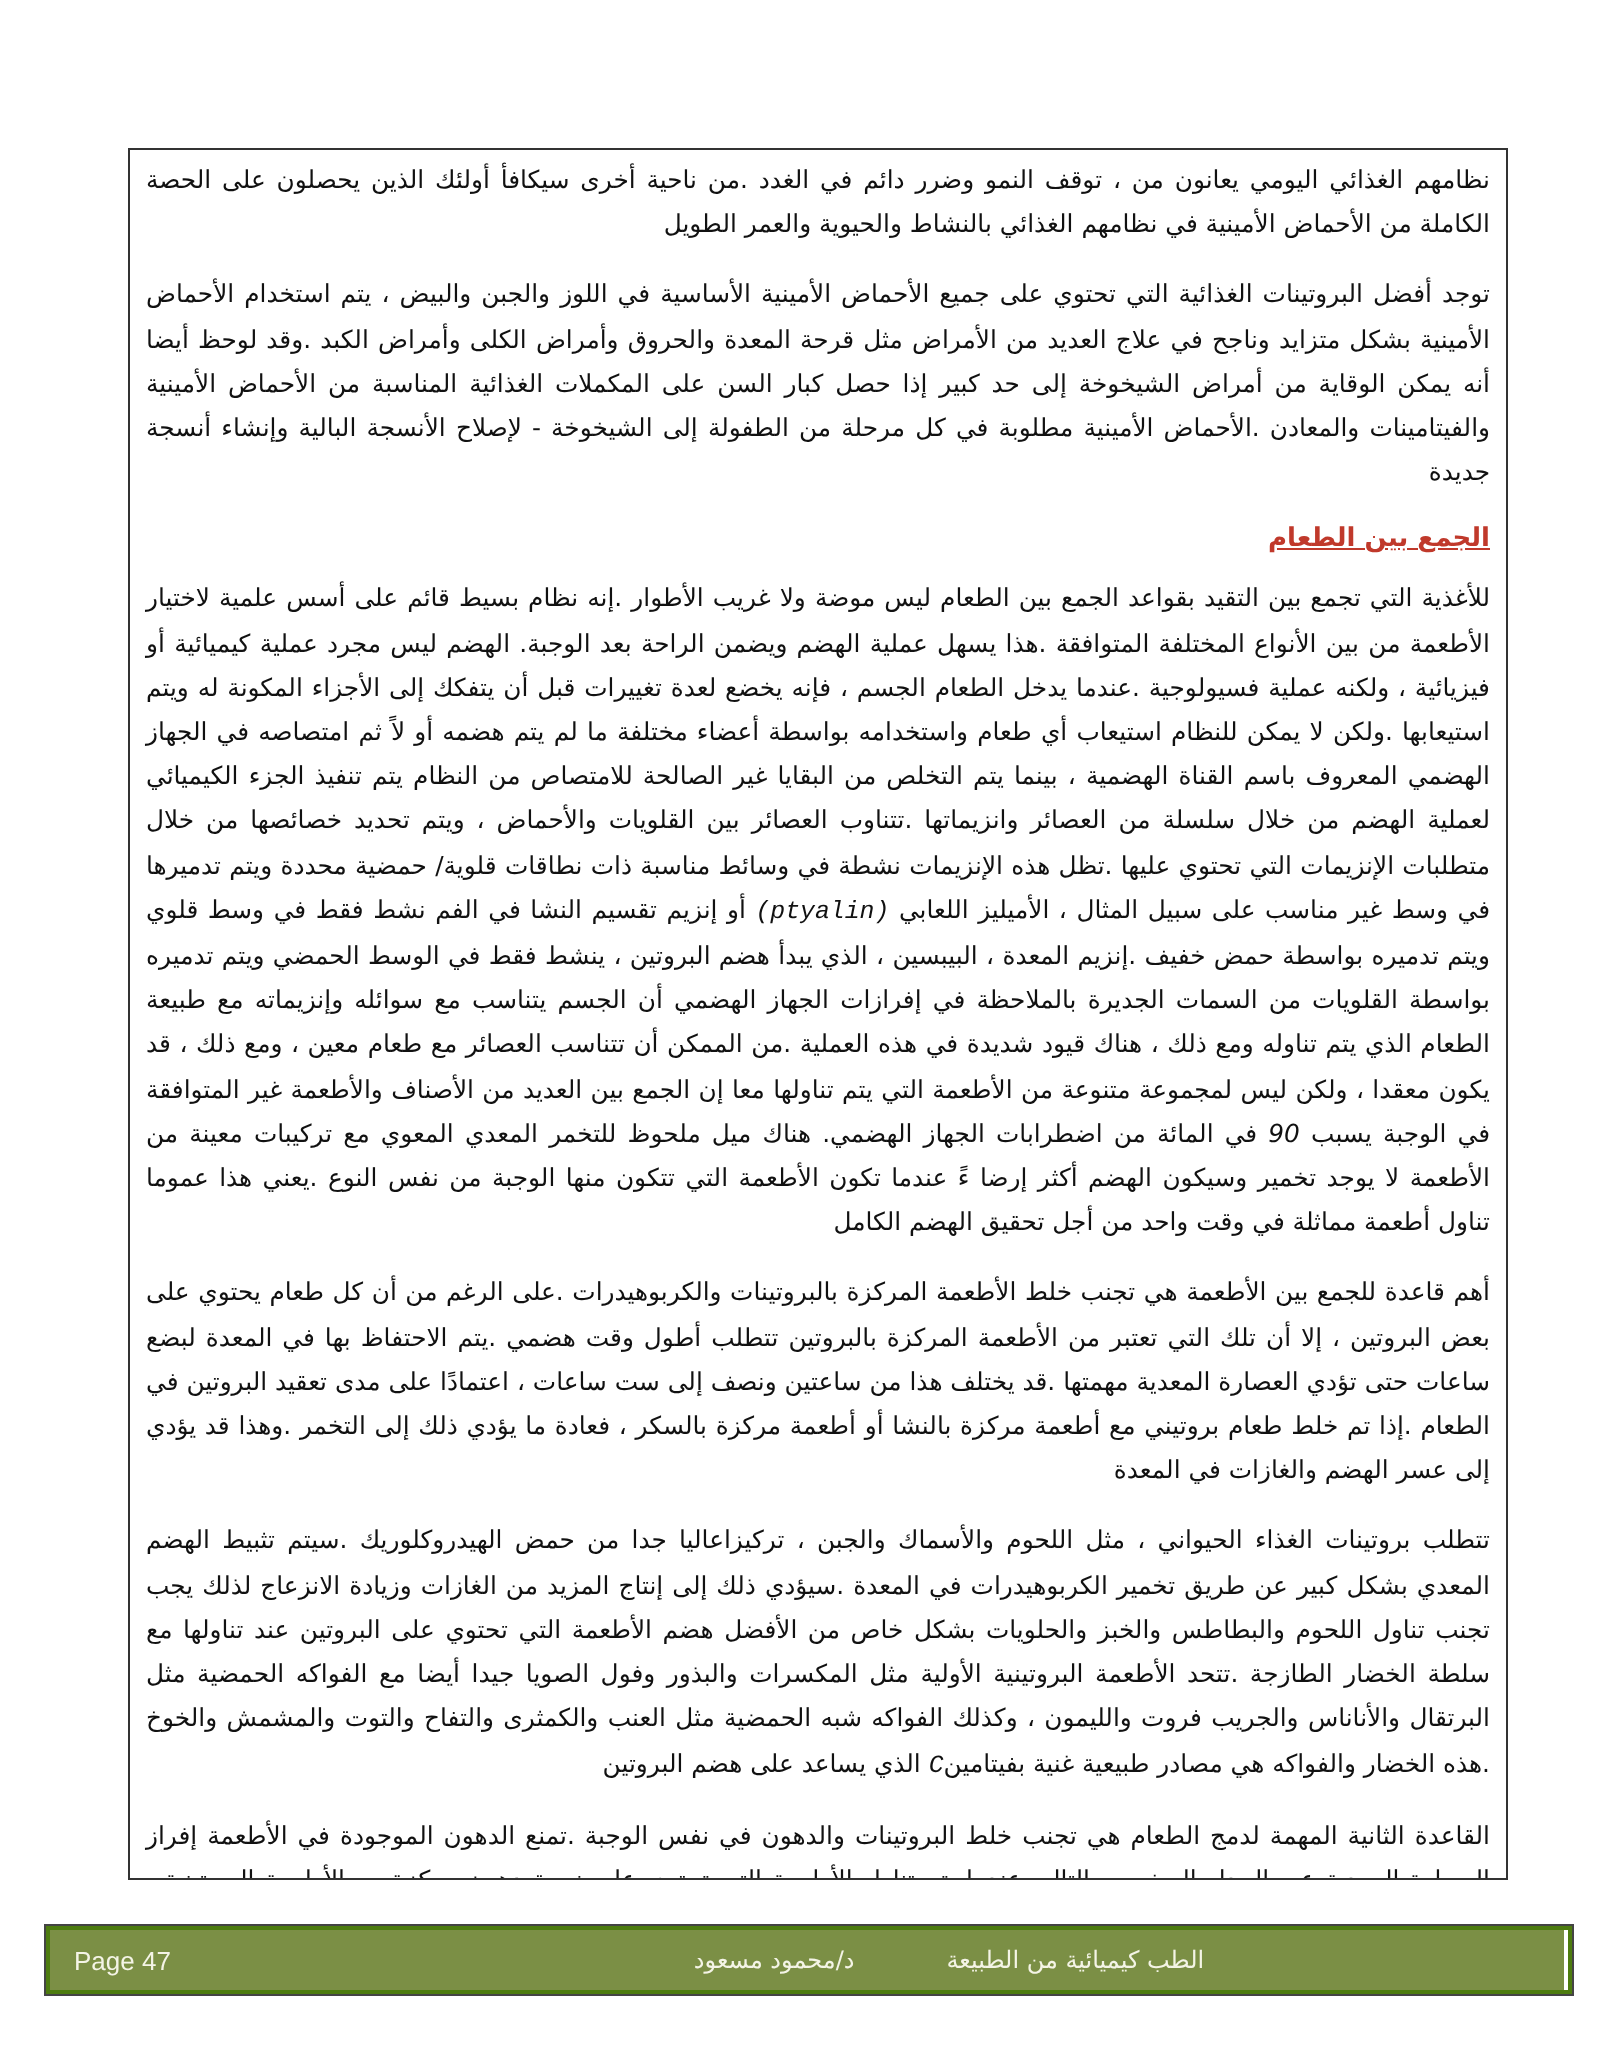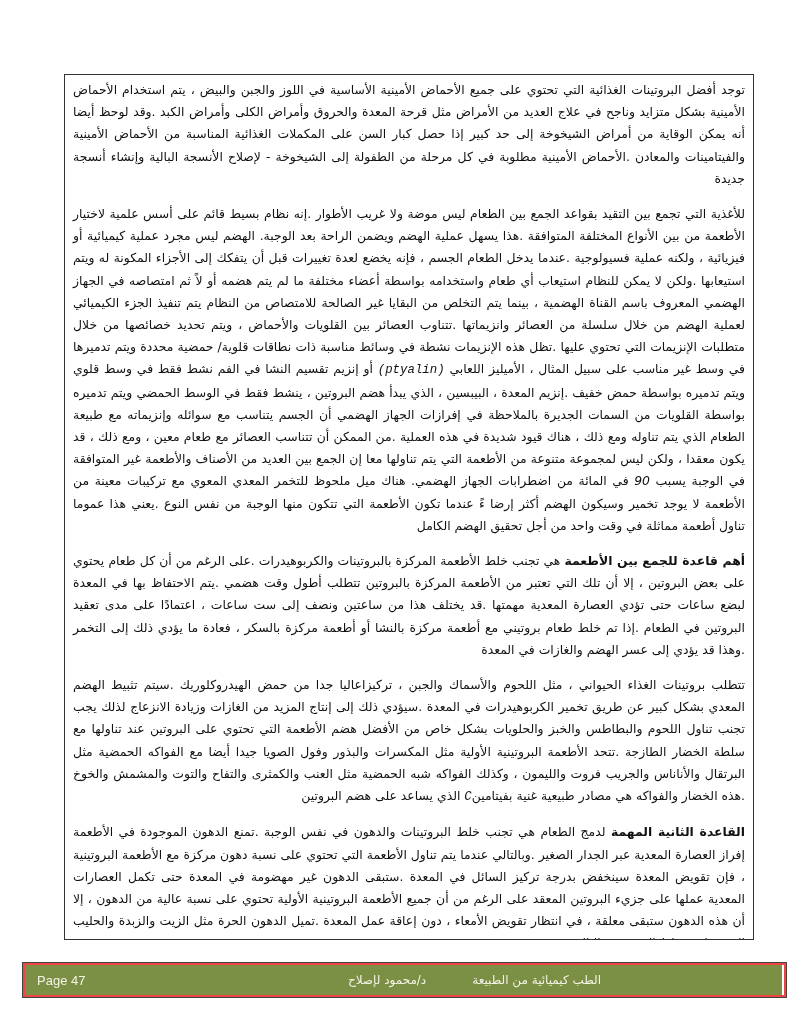--- a/index.html
+++ b/index.html
@@ -6,52 +6,54 @@
     body { width: 810px; height: 1024px; position: relative; overflow: hidden; font-family: "DejaVu Sans", sans-serif; color: #111; }
     .content-box {
       position: absolute; left: 64px; top: 74px; width: 690px; height: 866px;
       border: 1px solid #333; border-bottom: 1px solid #333;
       box-sizing: border-box; padding: 4px 8px 0 8px; overflow: hidden;
       direction: rtl; text-align: justify;
     }
     .para { font-size: 12.4px; line-height: 22.2px; margin: 0 0 13px 0; text-align-last: right; }
     .para.tight { margin-bottom: 12px; }
     .heading { font-size: 13px; font-weight: bold; color: #c0392b; text-decoration: underline; margin: 6px 0 8px 0; line-height: 20px; }
-    .bold-lead { font-weight: bold; }
+    .bold-lead { font-weight: normal; }
     .latin { direction: ltr; unicode-bidi: embed; font-style: italic; font-family: Liberation Mono, monospace; }
     .footer {
       position: absolute; left: 22px; top: 962px; width: 765px; height: 36px;
-      border: 1px solid #444; box-sizing: border-box; background: #ef4444; padding: 2px;
+      border: 1px solid #444; box-sizing: border-box; background: #4d7c0f; padding: 2px;
       display: flex; flex-direction: row;
     }
     .footer-left {
       flex: 1; background: #7b8f45; display: flex; align-items: center; justify-content: center;
       color: #f4f4e6; font-size: 12px; letter-spacing: 3px; direction: rtl; gap: 46px;
       border-right: 2px solid #ffffff;
     }
     .footer-right {
       width: 142px; background: #7b8f45; display: flex; align-items: center;
       color: #f4f4e6; font-size: 13px; font-family: "Liberation Sans", sans-serif; padding-left: 12px; box-sizing: border-box;
     }
   </style>
 </head>
 <body>
 
 <div class="content-box">
+  <p class="para">نظامهم الغذائي اليومي يعانون من ، توقف النمو وضرر دائم في الغدد .من ناحية أخرى سيكافأ أولئك الذين يحصلون على الحصة الكاملة من الأحماض الأمينية في نظامهم الغذائي بالنشاط والحيوية والعمر الطويل</p>
   <p class="para">توجد أفضل البروتينات الغذائية التي تحتوي على جميع الأحماض الأمينية الأساسية في اللوز والجبن والبيض ، يتم استخدام الأحماض الأمينية بشكل متزايد وناجح في علاج العديد من الأمراض مثل قرحة المعدة والحروق وأمراض الكلى وأمراض الكبد .وقد لوحظ أيضا أنه يمكن الوقاية من أمراض الشيخوخة إلى حد كبير إذا حصل كبار السن على المكملات الغذائية المناسبة من الأحماض الأمينية والفيتامينات والمعادن .الأحماض الأمينية مطلوبة في كل مرحلة من الطفولة إلى الشيخوخة - لإصلاح الأنسجة البالية وإنشاء أنسجة جديدة</p>
 
+  <div class="heading">الجمع بين الطعام</div>
 
   <p class="para"><span>للأغذية التي تجمع بين التقيد بقواعد الجمع بين الطعام ليس موضة ولا غريب الأطوار .إنه نظام بسيط قائم على أسس علمية لاختيار الأطعمة من بين الأنواع المختلفة المتوافقة .هذا يسهل عملية الهضم ويضمن الراحة بعد الوجبة. الهضم ليس مجرد عملية كيميائية أو فيزيائية ، ولكنه عملية فسيولوجية .عندما يدخل الطعام الجسم ، فإنه يخضع لعدة تغييرات قبل أن يتفكك إلى الأجزاء المكونة له ويتم استيعابها .ولكن لا يمكن للنظام استيعاب أي طعام واستخدامه بواسطة أعضاء مختلفة ما لم يتم هضمه أو لاً ثم امتصاصه في الجهاز الهضمي المعروف باسم القناة الهضمية ، بينما يتم التخلص من البقايا غير الصالحة للامتصاص من النظام يتم تنفيذ الجزء الكيميائي لعملية الهضم من خلال سلسلة من العصائر وانزيماتها .تتناوب العصائر بين القلويات والأحماض ، ويتم تحديد خصائصها من خلال متطلبات الإنزيمات التي تحتوي عليها .تظل هذه الإنزيمات نشطة في وسائط مناسبة ذات نطاقات قلوية/ حمضية محددة ويتم تدميرها في وسط غير مناسب على سبيل المثال ، الأميليز اللعابي</span> <span class="latin">(ptyalin)</span> <span>أو إنزيم تقسيم النشا في الفم نشط فقط في وسط قلوي ويتم تدميره بواسطة حمض خفيف .إنزيم المعدة ، البيبسين ، الذي يبدأ هضم البروتين ، ينشط فقط في الوسط الحمضي ويتم تدميره بواسطة القلويات من السمات الجديرة بالملاحظة في إفرازات الجهاز الهضمي أن الجسم يتناسب مع سوائله وإنزيماته مع طبيعة الطعام الذي يتم تناوله ومع ذلك ، هناك قيود شديدة في هذه العملية .من الممكن أن تتناسب العصائر مع طعام معين ، ومع ذلك ، قد يكون معقدا ، ولكن ليس لمجموعة متنوعة من الأطعمة التي يتم تناولها معا إن الجمع بين العديد من الأصناف والأطعمة غير المتوافقة في الوجبة يسبب</span> <i>90</i> <span>في المائة من اضطرابات الجهاز الهضمي. هناك ميل ملحوظ للتخمر المعدي المعوي مع تركيبات معينة من الأطعمة لا يوجد تخمير وسيكون الهضم أكثر إرضا ءً عندما تكون الأطعمة التي تتكون منها الوجبة من نفس النوع .يعني هذا عموما تناول أطعمة مماثلة في وقت واحد من أجل تحقيق الهضم الكامل</span></p>
 
   <p class="para"><span class="bold-lead">أهم قاعدة للجمع بين الأطعمة</span> <span>هي تجنب خلط الأطعمة المركزة بالبروتينات والكربوهيدرات .على الرغم من أن كل طعام يحتوي على بعض البروتين ، إلا أن تلك التي تعتبر من الأطعمة المركزة بالبروتين تتطلب أطول وقت هضمي .يتم الاحتفاظ بها في المعدة لبضع ساعات حتى تؤدي العصارة المعدية مهمتها .قد يختلف هذا من ساعتين ونصف إلى ست ساعات ، اعتمادًا على مدى تعقيد البروتين في الطعام .إذا تم خلط طعام بروتيني مع أطعمة مركزة بالنشا أو أطعمة مركزة بالسكر ، فعادة ما يؤدي ذلك إلى التخمر .وهذا قد يؤدي إلى عسر الهضم والغازات في المعدة</span></p>
 
   <p class="para"><span>تتطلب بروتينات الغذاء الحيواني ، مثل اللحوم والأسماك والجبن ، تركيزاعاليا جدا من حمض الهيدروكلوريك .سيتم تثبيط الهضم المعدي بشكل كبير عن طريق تخمير الكربوهيدرات في المعدة .سيؤدي ذلك إلى إنتاج المزيد من الغازات وزيادة الانزعاج لذلك يجب تجنب تناول اللحوم والبطاطس والخبز والحلويات بشكل خاص من الأفضل هضم الأطعمة التي تحتوي على البروتين عند تناولها مع سلطة الخضار الطازجة .تتحد الأطعمة البروتينية الأولية مثل المكسرات والبذور وفول الصويا جيدا أيضا مع الفواكه الحمضية مثل البرتقال والأناناس والجريب فروت والليمون ، وكذلك الفواكه شبه الحمضية مثل العنب والكمثرى والتفاح والتوت والمشمش والخوخ .هذه الخضار والفواكه هي مصادر طبيعية غنية بفيتامين</span><i class="latin">C</i> <span>الذي يساعد على هضم البروتين</span></p>
 
   <p class="para tight"><span class="bold-lead">القاعدة الثانية المهمة</span> <span>لدمج الطعام هي تجنب خلط البروتينات والدهون في نفس الوجبة .تمنع الدهون الموجودة في الأطعمة إفراز العصارة المعدية عبر الجدار الصغير .وبالتالي عندما يتم تناول الأطعمة التي تحتوي على نسبة دهون مركزة مع الأطعمة البروتينية ، فإن تقويض المعدة سينخفض بدرجة تركيز السائل في المعدة .ستبقى الدهون غير مهضومة في المعدة حتى تكمل العصارات المعدية عملها على جزيء البروتين المعقد على الرغم من أن جميع الأطعمة البروتينية الأولية تحتوي على نسبة عالية من الدهون ، إلا أن هذه الدهون ستبقى معلقة ، في انتظار تقويض الأمعاء ، دون إعاقة عمل المعدة .تميل الدهون الحرة مثل الزيت والزبدة والحليب إلى تغطية مخاط المعدة ، وبالتالي</span></p>
 </div>
 
 <div class="footer">
   <div class="footer-right">Page 47</div>
   <div class="footer-left">
     <span>الطب كيميائية من الطبيعة</span>
-    <span>د/محمود لإصلاح</span>
+    <span>د/محمود مسعود</span>
   </div>
 </div>
 
 </body></html>

